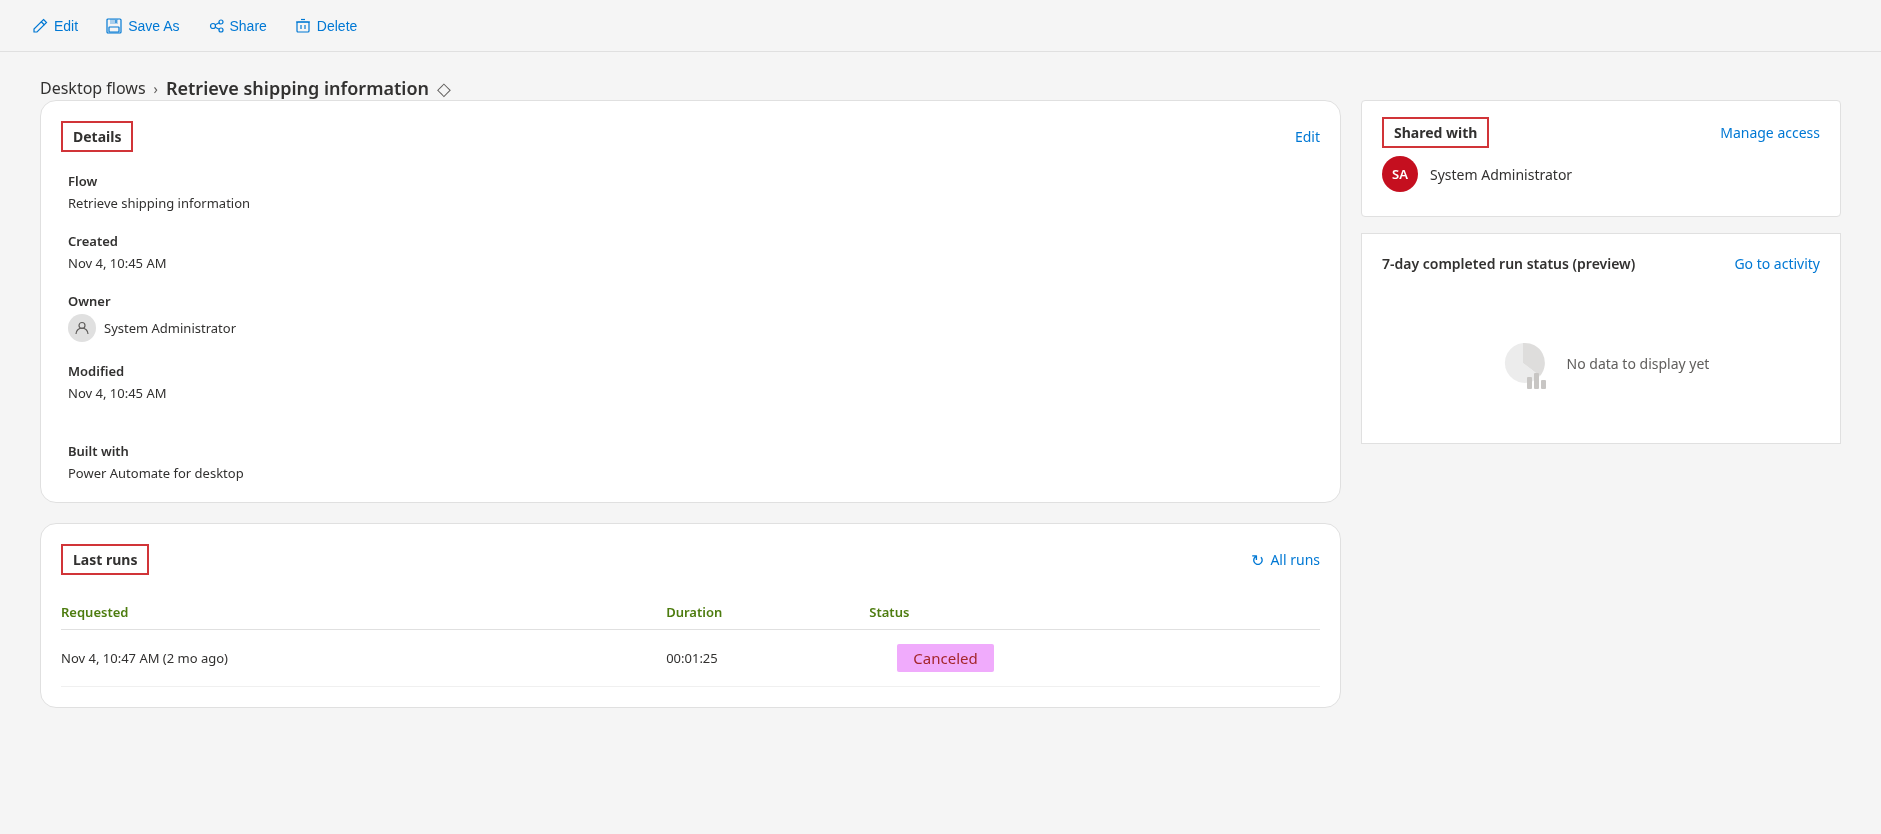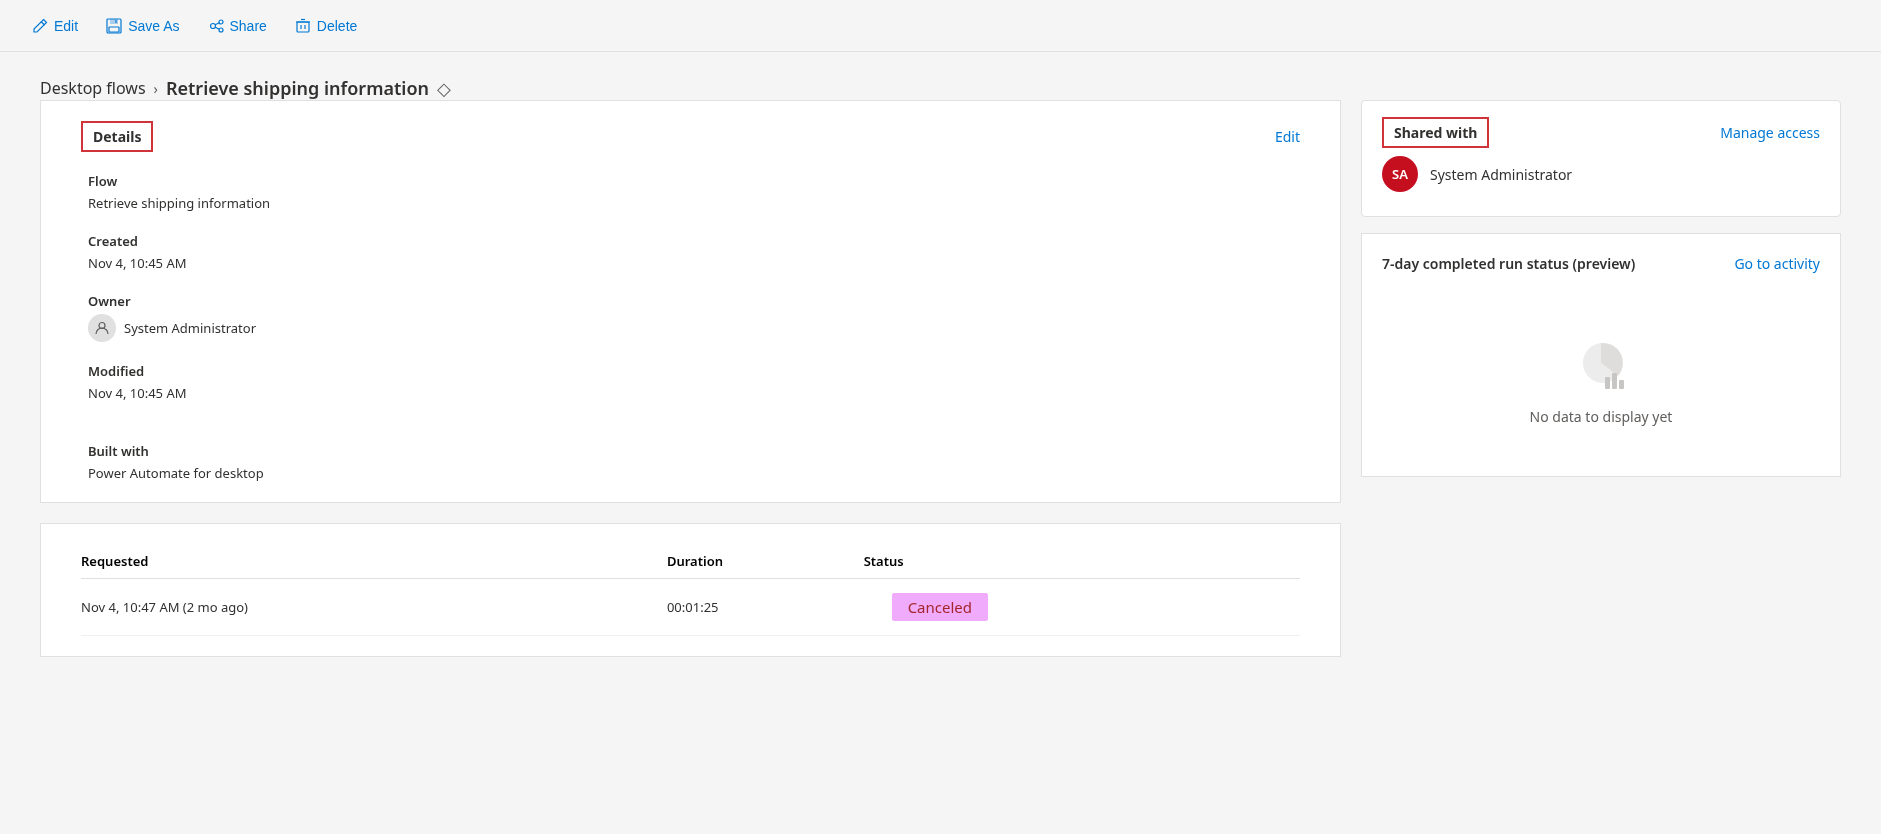--- a/index.html
+++ b/index.html
@@ -83,22 +83,22 @@
       width: 480px;
       display: flex;
       flex-direction: column;
       gap: 16px;
     }
 
     
     .card {
       background: #ffffff;
       border: 1px solid #e0e0e0;
-      border-radius: 0;
-      padding: 20px 40px;
+      border-radius: 16px;
+      padding: 20px 20px;
     }
     .card-header {
       display: flex;
       justify-content: space-between;
       align-items: center;
       margin-bottom: 20px;
     }
     .card-title {
       font-weight: 700;
       font-size: 14px;
@@ -151,21 +151,21 @@
 
     
     .runs-table {
       width: 100%;
       border-collapse: collapse;
     }
     .runs-table th {
       text-align: left;
       font-weight: 600;
       font-size: 13px;
-      color: #000000;
+      color: #4d7c0f;
       padding: 8px 0;
       border-bottom: 1px solid #e0e0e0;
     }
     .runs-table td {
       padding: 14px 0;
       font-size: 13px;
       color: #323130;
       border-bottom: 1px solid #f0f0f0;
     }
     .status-cancelled {
@@ -251,21 +251,21 @@
       color: #323130;
     }
     .activity-link {
       color: #0078d4;
       text-decoration: none;
       cursor: pointer;
       font-size: 14px;
     }
     .no-data-area {
       display: flex;
-      flex-direction: column;
+      flex-direction: row;
       align-items: center;
       justify-content: center;
       padding: 20px 0 30px;
       gap: 14px;
     }
     .no-data-icon {
       width: 60px;
       height: 60px;
       color: #c8c6c4;
     }
@@ -372,20 +372,27 @@
           </div>
           <div></div>
           <div class="detail-item">
             <div class="detail-label">Built with</div>
             <div class="detail-value">Power Automate for desktop</div>
           </div>
         </div>
       </div>
 
       <div class="card">
+        <div class="card-header">
+          <span class="card-title">Last runs</span>
+          <a class="all-runs-link">
+            <span style="font-size:16px; color:#0078d4;">↻</span>
+            <span>All runs</span>
+          </a>
+        </div>
         <table class="runs-table">
           <thead>
             <tr>
               <th>Requested</th>
               <th>Duration</th>
               <th>Status</th>
             </tr>
           </thead>
           <tbody>
             <tr class="table-row">

